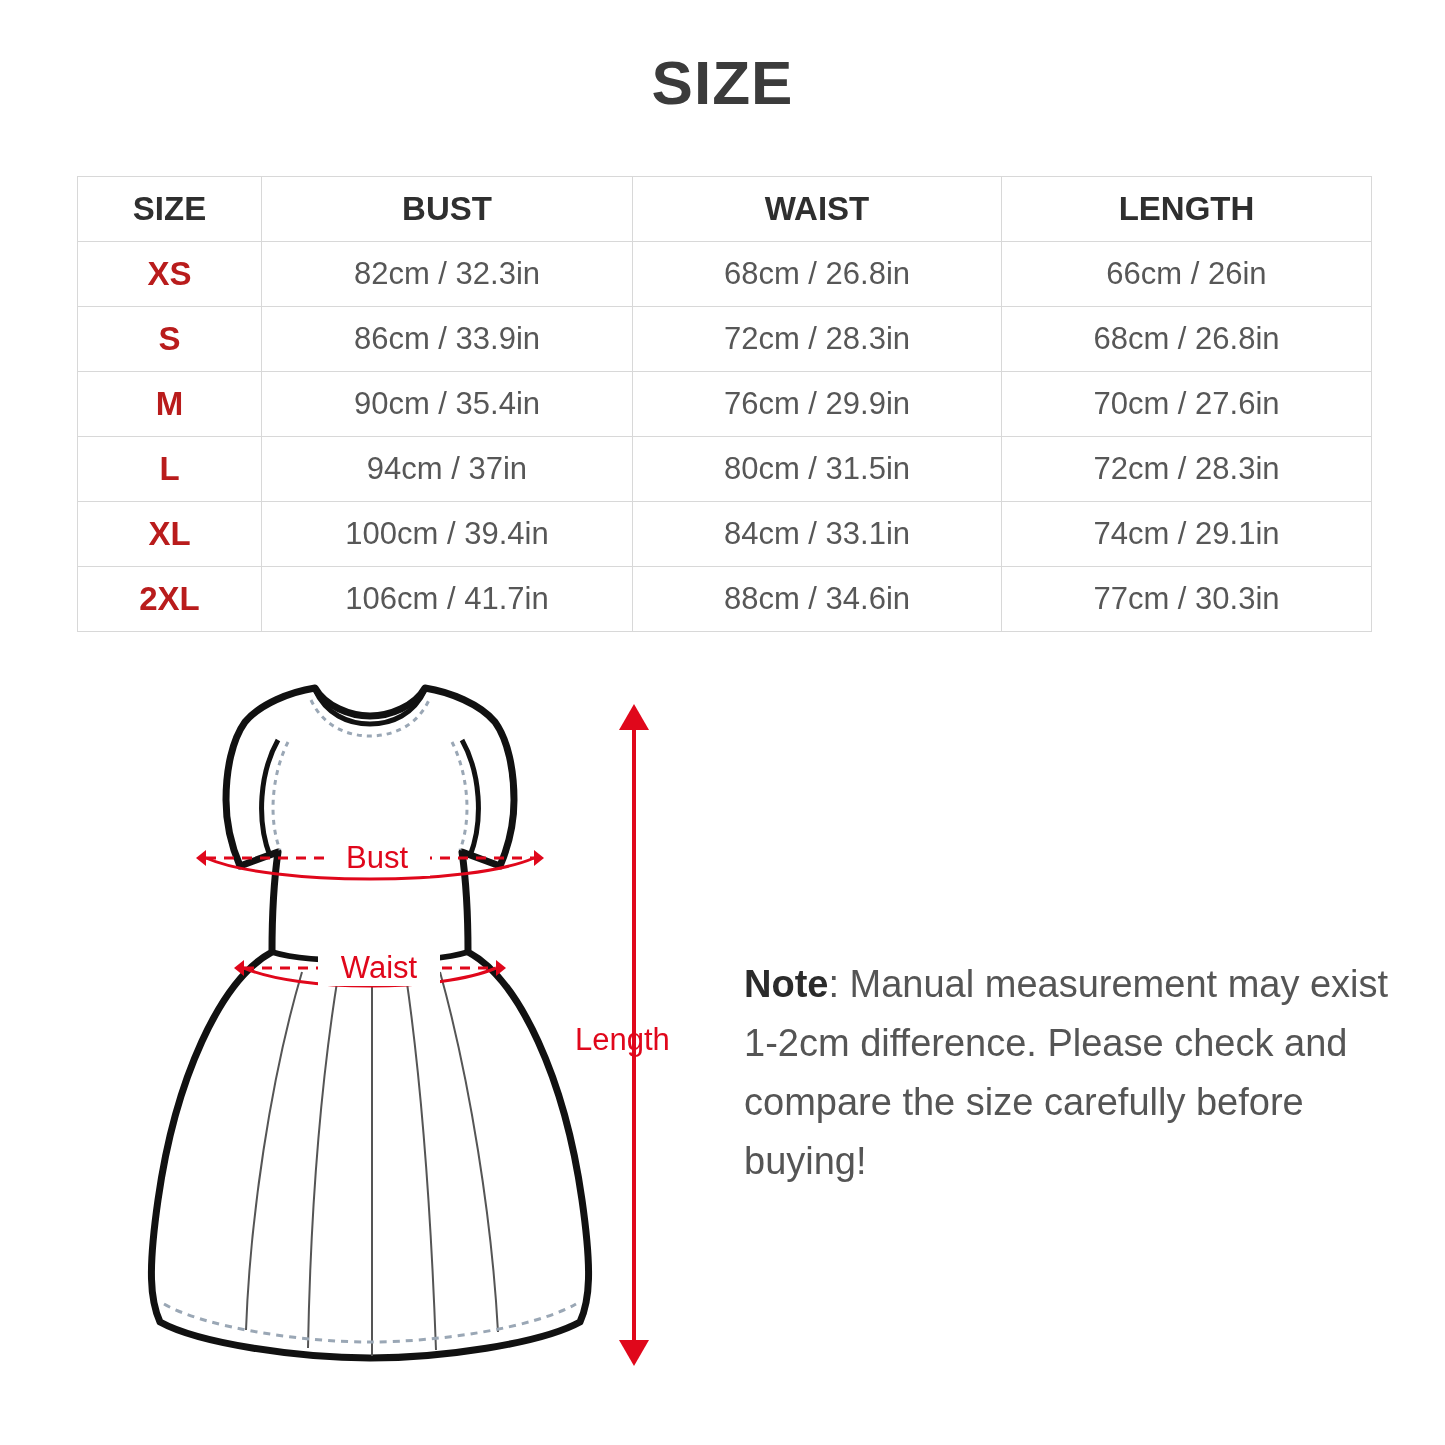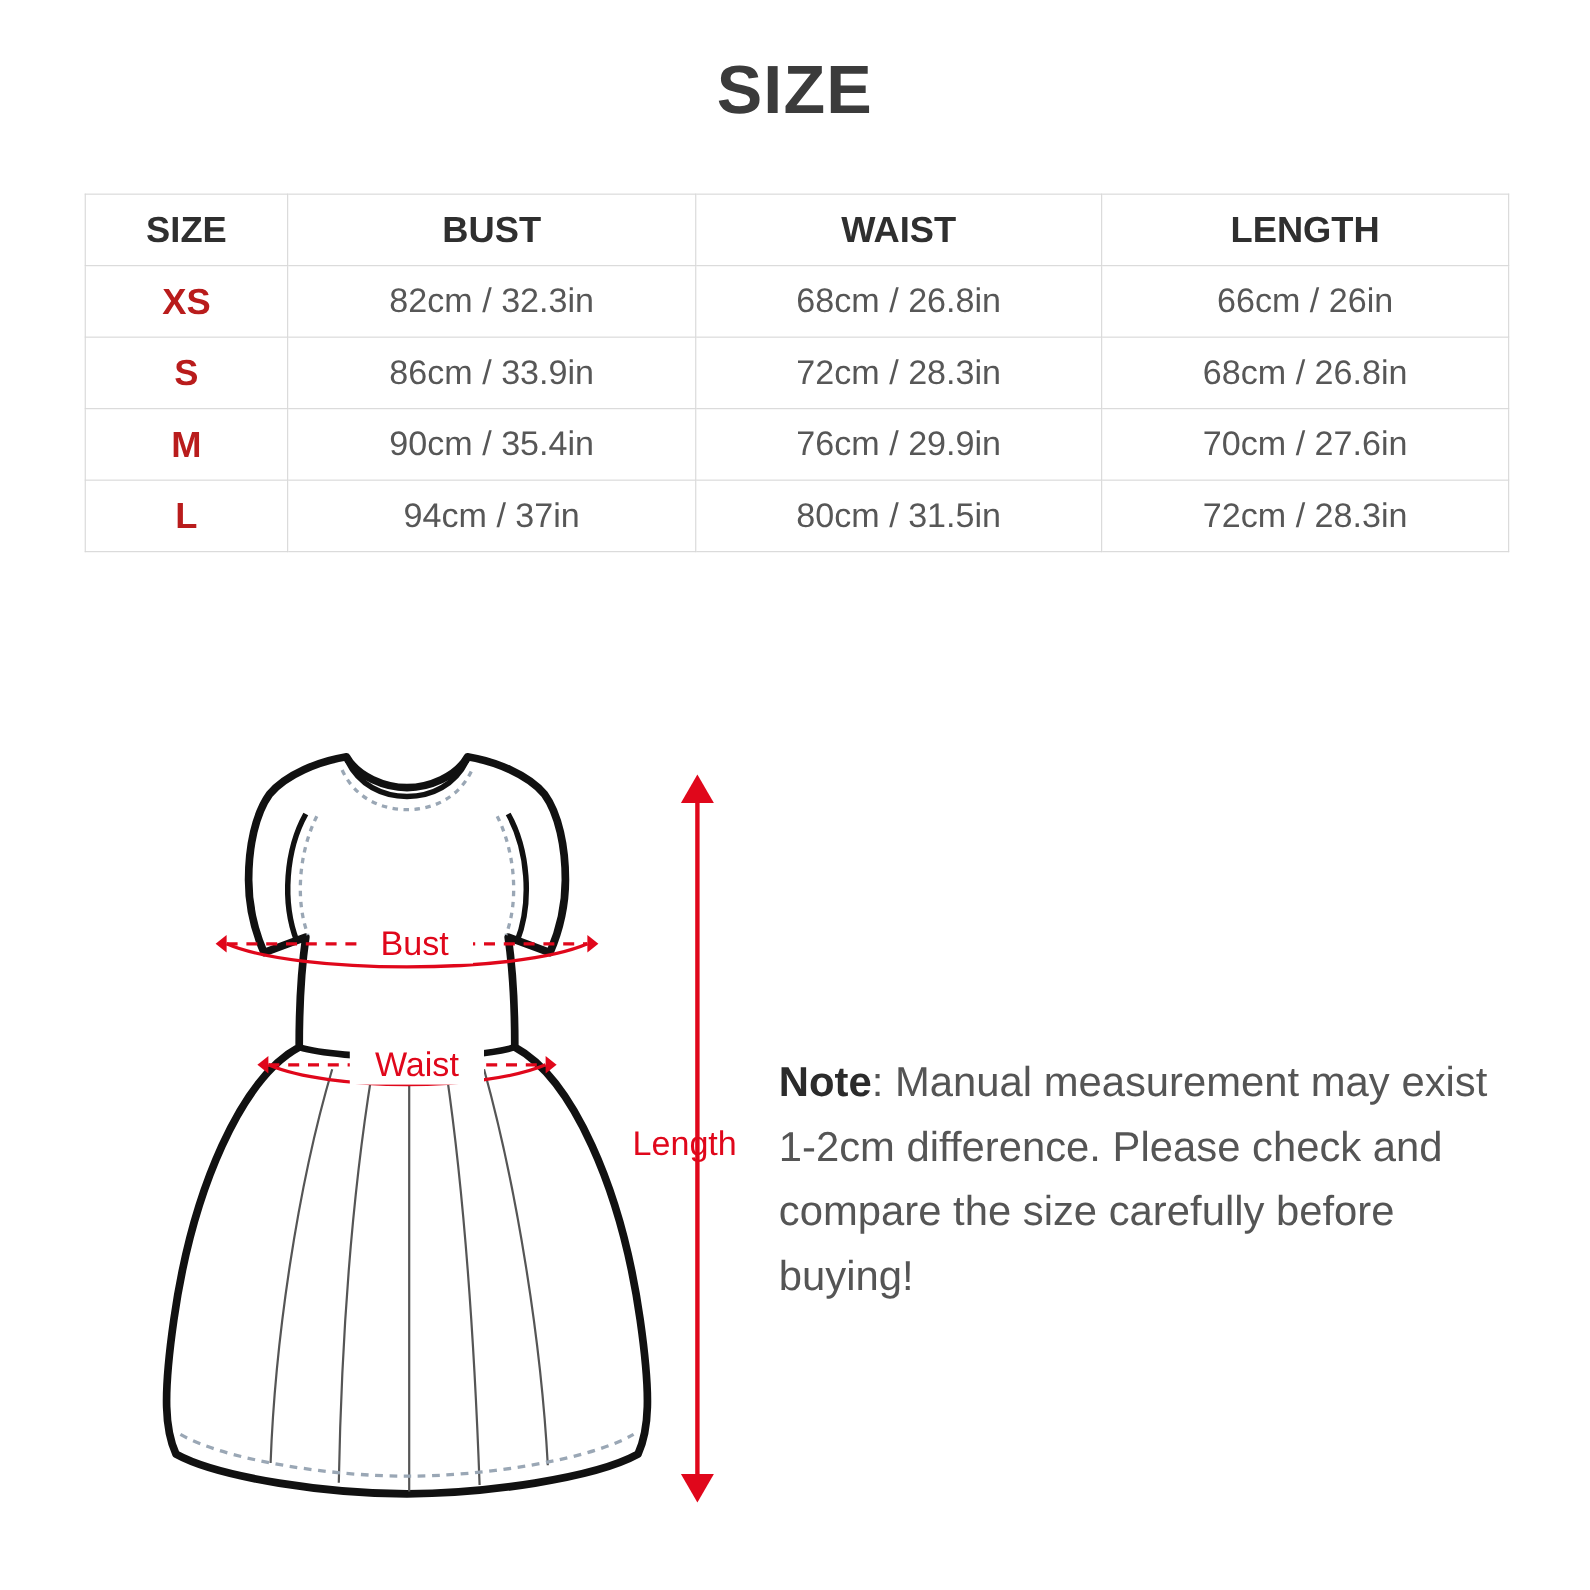--- a/index.html
+++ b/index.html
@@ -91,21 +91,21 @@
     top: 1022px;
     left: 575px;
     font-size: 31px;
     color: #e0071b;
   }
 
   
   .note {
     position: absolute;
     top: 955px;
-    left: 708px;
+    left: 744px;
     width: 660px;
     font-size: 38px;
     line-height: 1.55;
     color: #555555;
   }
   .note b {
     color: #2b2b2b;
     font-weight: bold;
   }
 </style>
@@ -148,20 +148,32 @@
         <td>M</td>
         <td>90cm / 35.4in</td>
         <td>76cm / 29.9in</td>
         <td>70cm / 27.6in</td>
       </tr>
       <tr>
         <td>L</td>
         <td>94cm / 37in</td>
         <td>80cm / 31.5in</td>
         <td>72cm / 28.3in</td>
+      </tr>
+      <tr>
+        <td>XL</td>
+        <td>100cm / 39.4in</td>
+        <td>84cm / 33.1in</td>
+        <td>74cm / 29.1in</td>
+      </tr>
+      <tr>
+        <td>2XL</td>
+        <td>106cm / 41.7in</td>
+        <td>88cm / 34.6in</td>
+        <td>77cm / 30.3in</td>
       </tr>
     </tbody>
   </table>
 
   <div class="illustration">
     <svg width="520" height="700" viewBox="0 0 520 700" xmlns="http://www.w3.org/2000/svg">
 
       <path d="M135 42
                C 150 24, 180 12, 205 8
                C 215 26, 240 36, 260 36

